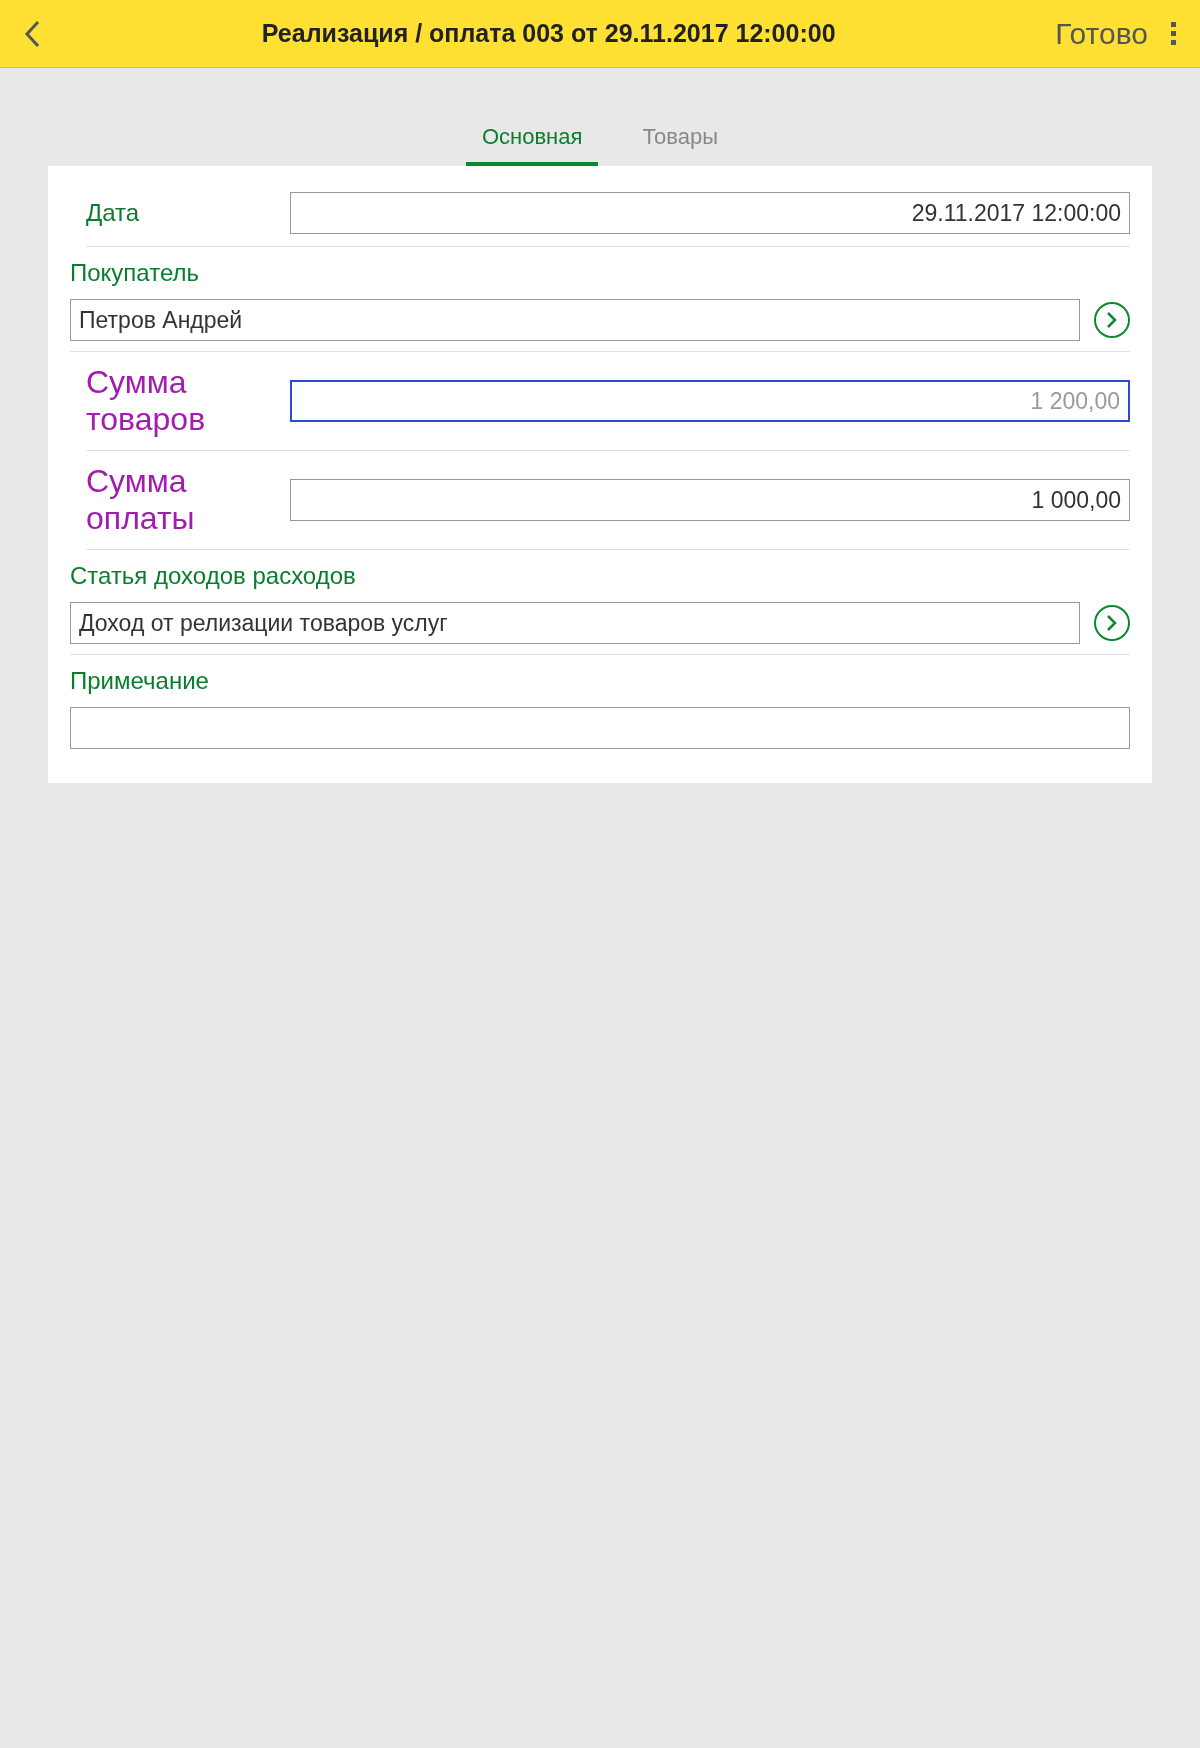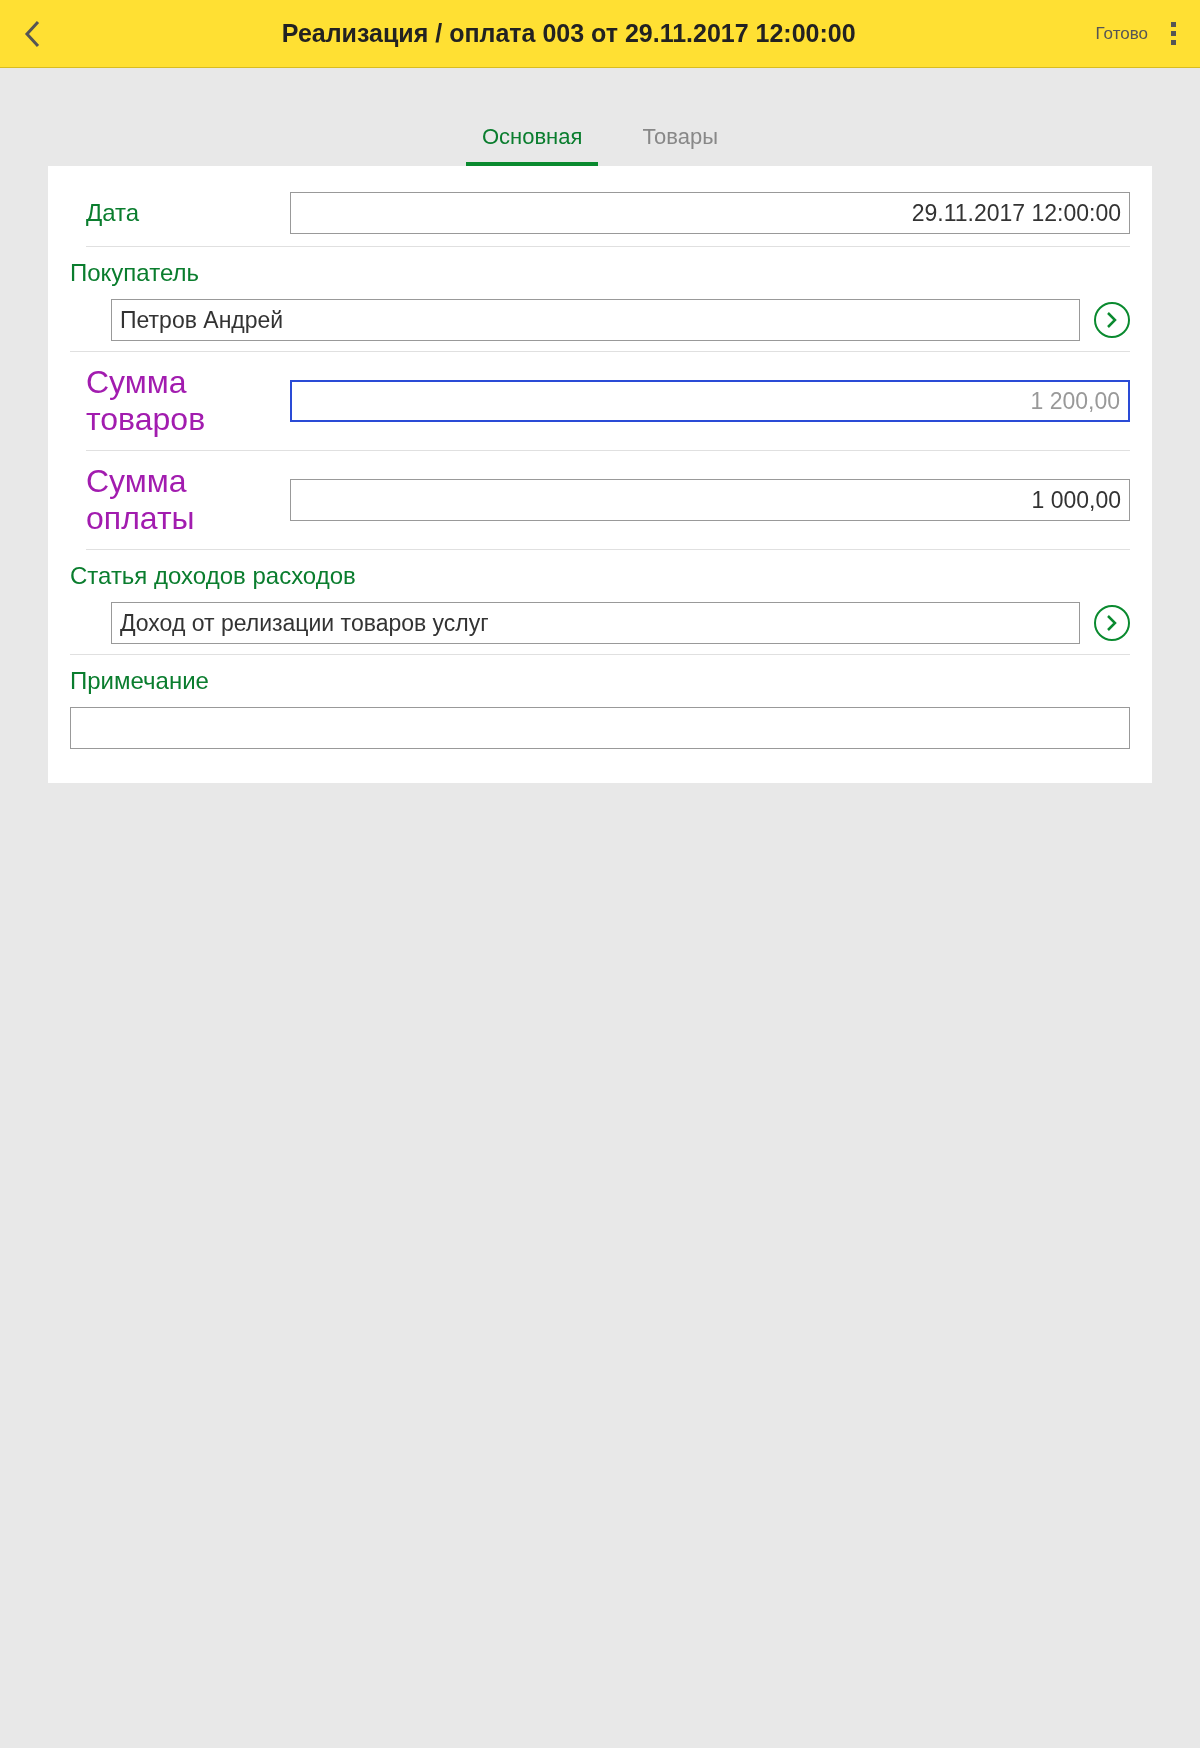--- a/index.html
+++ b/index.html
@@ -31,21 +31,21 @@
       cursor: pointer;
     }
     .header-title {
       flex: 1;
       text-align: center;
       font-size: 25px;
       font-weight: bold;
       color: #222;
     }
     .done-btn {
-      font-size: 17px;
+      font-size: 30px;
       color: #555;
       font-weight: normal;
       padding: 0 10px;
       cursor: pointer;
     }
     .menu-btn {
       width: 30px;
       display: flex;
       flex-direction: column;
       align-items: center;
@@ -147,21 +147,20 @@
     }
     .stacked-label-gray {
       font-size: 24px;
       color: #555;
       margin-bottom: 12px;
     }
     .input-with-arrow {
       display: flex;
       align-items: center;
       gap: 14px;
-      margin-left: 41px;
     }
     .input-with-arrow .input-box {
       flex: 1;
     }
     .arrow-btn {
       width: 36px;
       height: 36px;
       border: 2px solid #0a8a2f;
       border-radius: 50%;
       display: flex;

